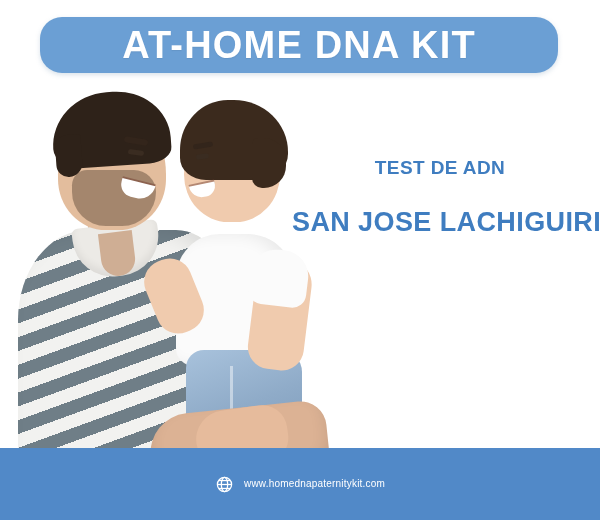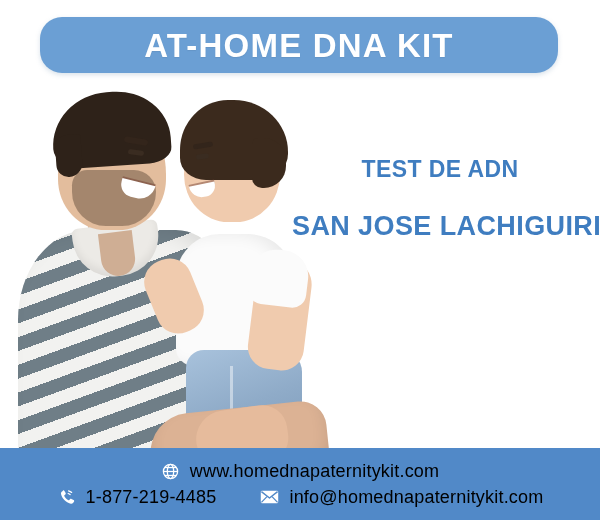--- a/index.html
+++ b/index.html
@@ -33,21 +33,21 @@
     background: #6b9fd4;
     border-radius: 22px;
     box-shadow: 0 2px 5px rgba(120, 150, 180, 0.28);
     display: flex;
     align-items: center;
     justify-content: center;
     z-index: 6;
   }
   .header-title {
     color: #ffffff;
-    font-size: 33px;
+    font-size: 38px;
     font-weight: bold;
     letter-spacing: 1.2px;
     line-height: 1;
     white-space: nowrap;
     text-shadow: 0 1px 1px rgba(80, 120, 160, 0.25);
   }
 
   
   .photo {
     position: absolute;
@@ -322,21 +322,21 @@
   .title-block {
     position: absolute;
     left: 292px;
     top: 158px;
     width: 296px;
     text-align: center;
     z-index: 5;
   }
   .title-line {
     color: #3f7dc0;
-    font-size: 23px;
+    font-size: 19px;
     font-weight: bold;
     letter-spacing: 0.4px;
     line-height: 1;
     white-space: nowrap;
   }
   .title-line.l1 { margin-bottom: 32px; }
   .title-line.l2 { margin-bottom: 32px; }
   .title-line.l3 { font-size: 27px; }
 
   
@@ -359,22 +359,22 @@
     align-items: center;
     justify-content: center;
   }
   .footer-row.row2 { gap: 44px; }
   .contact-item {
     display: flex;
     align-items: center;
     gap: 10px;
   }
   .contact-text {
-    color: #000000;
-    font-size: 18px;
+    color: #ffffff;
+    font-size: 10px;
     letter-spacing: 0.2px;
     line-height: 1;
     white-space: nowrap;
   }
   .icon {
     display: inline-flex;
     align-items: center;
     justify-content: center;
     width: 19px;
     height: 19px;
@@ -434,39 +434,16 @@
             <ellipse cx="12" cy="12" rx="4" ry="9"></ellipse>
             <line x1="3" y1="12" x2="21" y2="12"></line>
             <line x1="4.6" y1="7" x2="19.4" y2="7"></line>
             <line x1="4.6" y1="17" x2="19.4" y2="17"></line>
           </svg>
         </span>
         <span class="contact-text">www.homednapaternitykit.com</span>
       </div>
     </div>
 
-    <div class="footer-row row2">
-      <div class="contact-item">
-        <span class="icon">
-          <svg width="19" height="19" viewBox="0 0 24 24">
-            <path fill="#ffffff" d="M7.4 3.2c.7-.5 1.6-.3 2 .5l1.5 2.7c.35.65.2 1.45-.38 1.9l-1.1.86c-.3.23-.4.64-.25.98.5 1.1 1.25 2.2 2.2 3.15.95.95 2.05 1.7 3.15 2.2.34.15.75.05.98-.25l.86-1.1c.45-.58 1.25-.73 1.9-.38l2.7 1.5c.8.44 1 1.3.5 2l-1 1.4c-.66.93-1.82 1.4-2.96 1.2-2.6-.45-5.5-2.1-7.9-4.5-2.4-2.4-4.05-5.3-4.5-7.9-.2-1.14.27-2.3 1.2-2.96l1.1-.8z"></path>
-            <path fill="none" stroke="#ffffff" stroke-width="1.5" stroke-linecap="round" d="M14.6 3.6c1.6.45 2.9 1.05 3.9 2.05"></path>
-            <path fill="none" stroke="#ffffff" stroke-width="1.5" stroke-linecap="round" d="M14.1 6.9c1 .3 1.85.75 2.55 1.45"></path>
-          </svg>
-        </span>
-        <span class="contact-text">1-877-219-4485</span>
-      </div>
-
-      <div class="contact-item">
-        <span class="icon">
-          <svg width="19" height="16" viewBox="0 0 24 20">
-            <rect x="1" y="2" width="22" height="16" rx="1.6" fill="#ffffff"></rect>
-            <path d="M1.8 3.2 L12 11.2 L22.2 3.2" fill="none" stroke="#5189c8" stroke-width="1.8" stroke-linejoin="round"></path>
-            <path d="M1.8 16.8 L8.8 9.6 M22.2 16.8 L15.2 9.6" fill="none" stroke="#5189c8" stroke-width="1.6"></path>
-          </svg>
-        </span>
-        <span class="contact-text">info@homednapaternitykit.com</span>
-      </div>
-    </div>
 
   </div>
 
 </div>
 
 </body></html>

